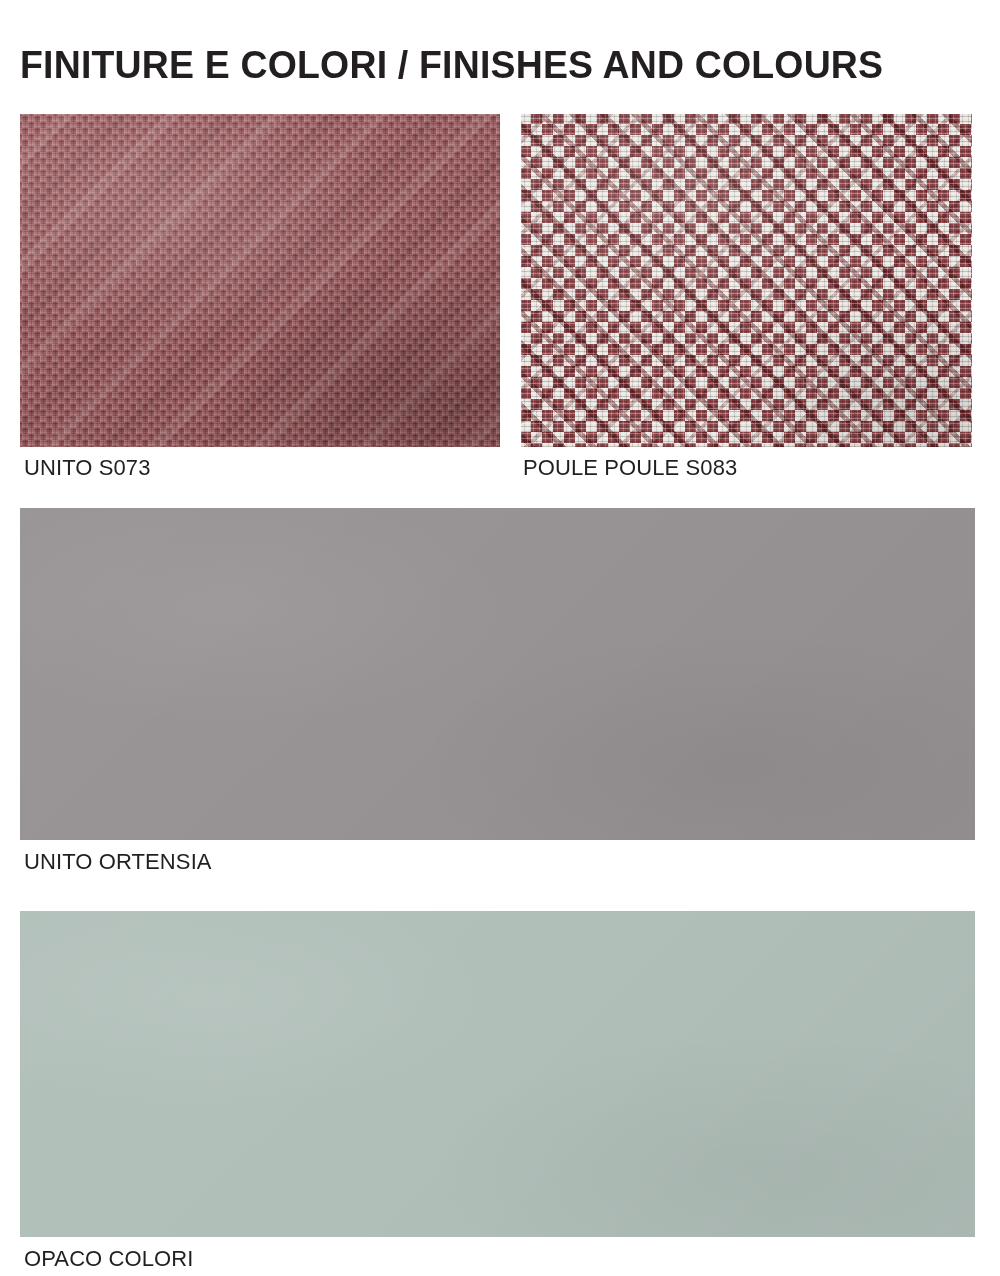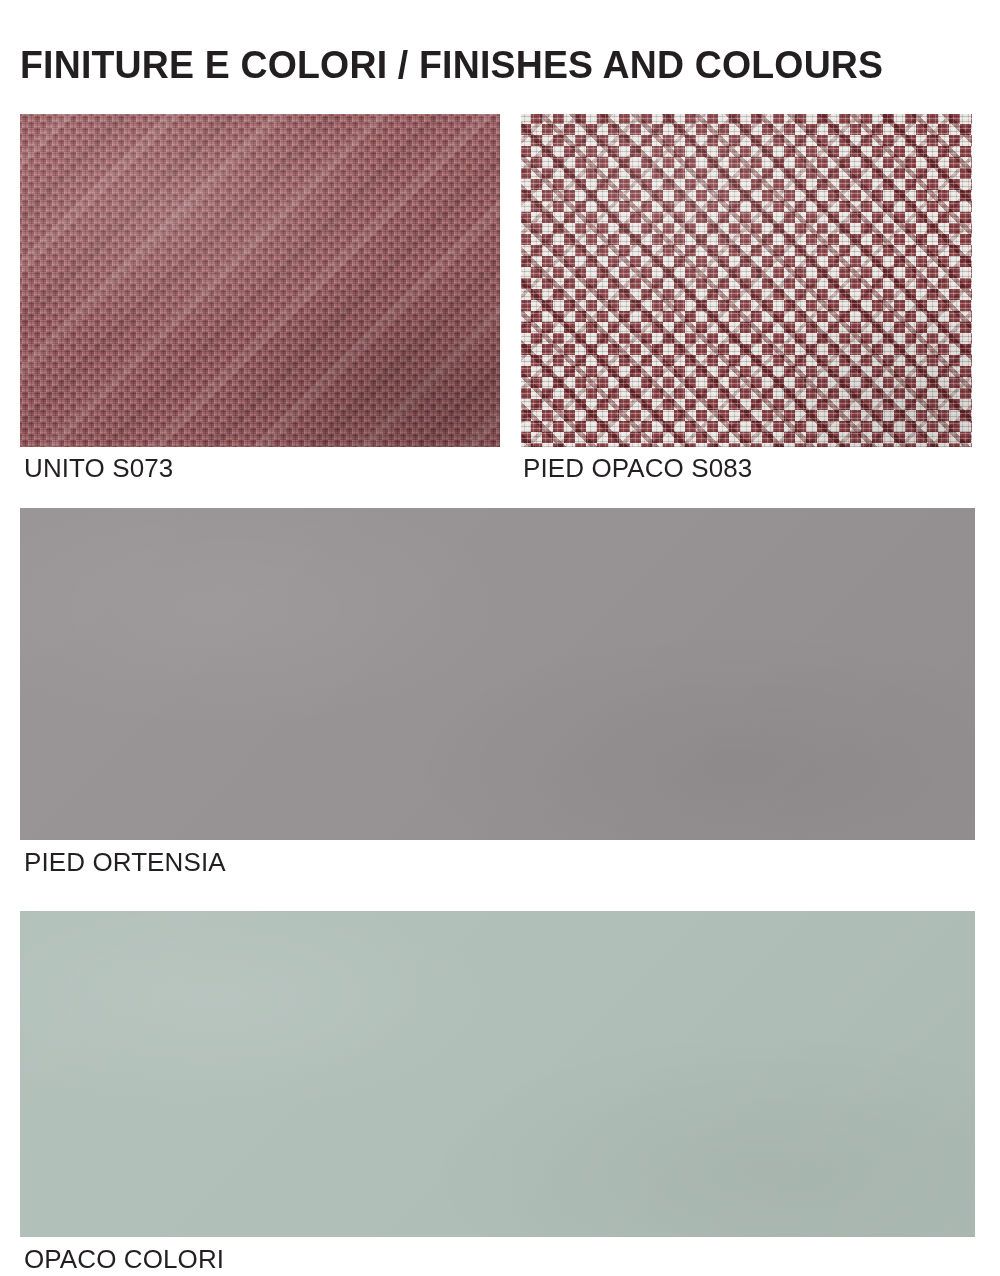--- a/index.html
+++ b/index.html
@@ -37,21 +37,21 @@
   
   .swatch {
     position: absolute;
     overflow: hidden;
     background-repeat: repeat;
   }
   .swatch-label {
     position: absolute;
     font-family: "Liberation Sans", sans-serif;
     font-weight: 400;
-    font-size: 26px;
+    font-size: 22px;
     line-height: 30px;
     color: #231f20;
     letter-spacing: 0.1px;
     white-space: nowrap;
   }
 
   
 
   
   #swatch-unito {
@@ -246,23 +246,23 @@
   <div class="shade"></div>
 </div>
 <div class="swatch-label" id="label-unito">UNITO S073</div>
 
 <div class="swatch" id="swatch-pied-poule" style="background-color: rgb(231, 228, 223);">
   <div class="ht"></div>
   <div class="ht-legs"></div>
   <div class="ht-threads"></div>
   <div class="shade"></div>
 </div>
-<div class="swatch-label" id="label-pied-poule">PIED OPACO S083</div>
+<div class="swatch-label" id="label-pied-poule">POULE POULE S083</div>
 
 <div class="swatch" id="swatch-ortensia" style="background-color: rgb(151, 146, 147);">
   <div class="lacquer"></div>
 </div>
-<div class="swatch-label" id="label-ortensia">PIED ORTENSIA</div>
+<div class="swatch-label" id="label-ortensia">UNITO ORTENSIA</div>
 
 <div class="swatch" id="swatch-piuma" style="background-color: rgb(177, 191, 185);">
   <div class="lacquer"></div>
 </div>
 <div class="swatch-label" id="label-piuma">OPACO COLORI</div>
 
 </body></html>

